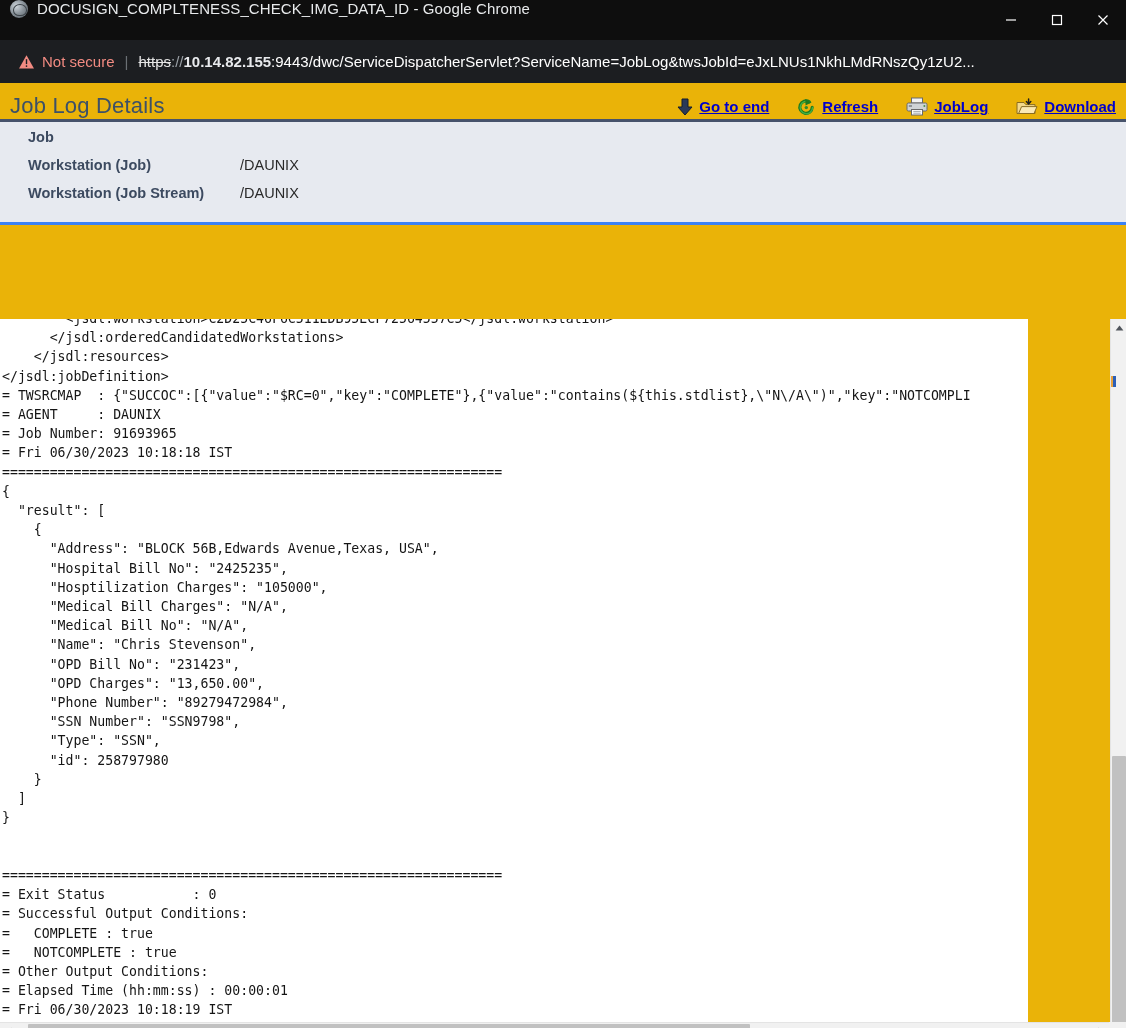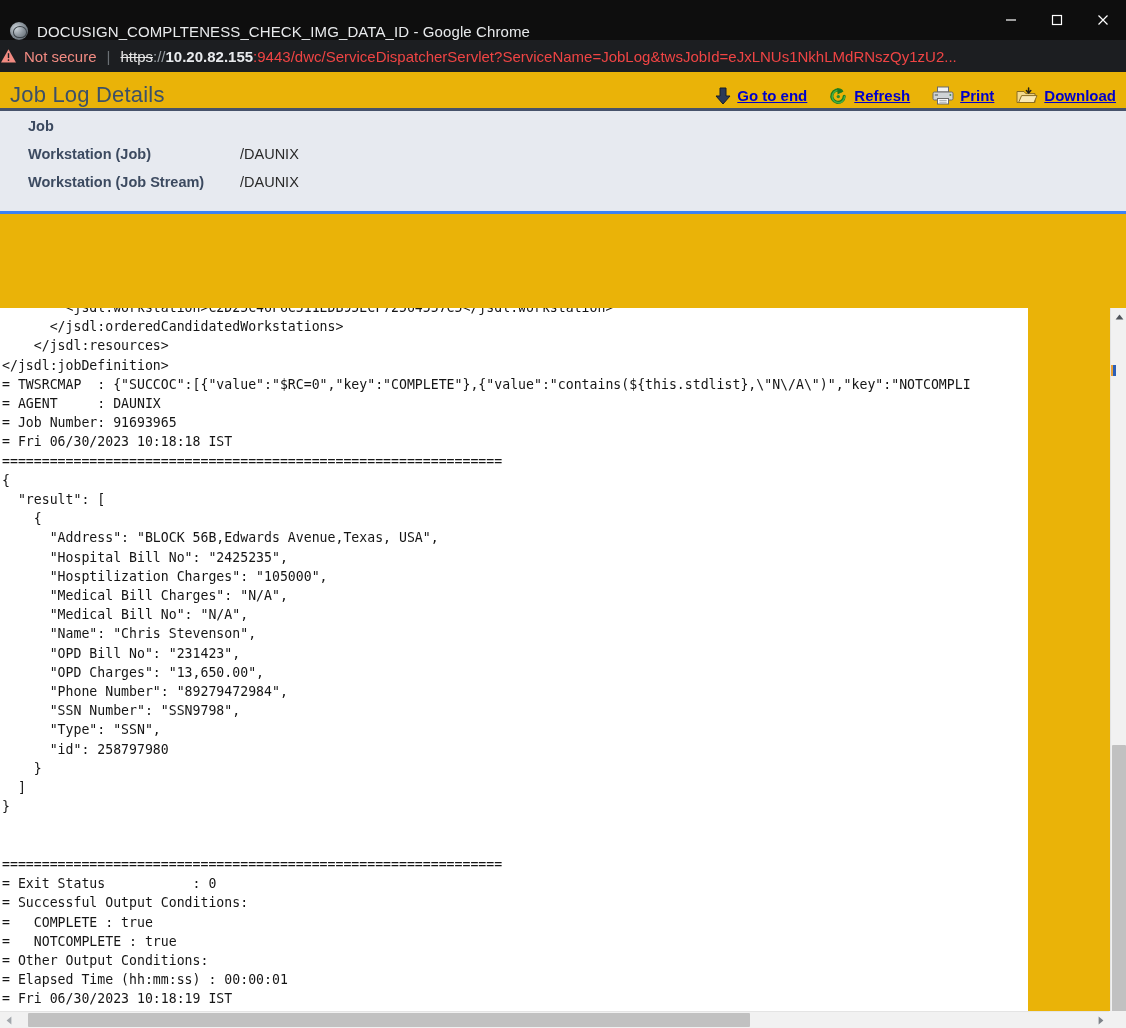--- a/index.html
+++ b/index.html
@@ -8,21 +8,21 @@
     overflow: hidden;
     font-family: "Liberation Sans", sans-serif;
     background: #ffffff;
   }
 
   
   .titlebar {
     height: 40px;
     background: #0e0e0e;
     display: flex;
-    align-items: flex-end;
+    align-items: flex-start;
     position: relative;
   }
   .tb-appicon {
     width: 18px; height: 18px;
     margin-left: 10px; margin-right: 9px;
     border-radius: 50%;
     background: radial-gradient(circle at 35% 35%, #cfd6dc 0%, #8b949b 45%, #4d555c 100%);
     position: relative;
     flex: none;
   }
@@ -45,25 +45,25 @@
     height: 40px; display: flex;
   }
   .tb-btn {
     width: 46px; height: 40px;
     display: flex; align-items: center; justify-content: center;
   }
   .tb-btn svg { display: block; }
 
   
   .addrbar {
-    height: 32px;
+    height: 43px;
     background: #1c1e21;
     display: flex;
     align-items: center;
-    padding: 0 0 0 0;
+    padding: 0 0 0 18px;
     overflow: hidden;
   }
   .warn-icon { flex: none; margin-right: 7px; display: block; }
   .notsecure {
     color: #f28b82;
     font-size: 15px;
     white-space: nowrap;
     flex: none;
   }
   .addr-sep {
@@ -74,38 +74,38 @@
   }
   .url {
     font-size: 15px;
     white-space: nowrap;
     overflow: hidden;
     color: #9aa0a6;
   }
   .url .scheme { color: #e5e5e5; text-decoration: line-through; }
   .url .colonslash { color: #9aa0a6; }
   .url .host { color: #e8eaed; font-weight: bold; }
-  .url .rest { color: #ef4444; }
+  .url .rest { color: #ffffff; }
 
   
   .page { position: relative; width: 1126px; height: 956px; background: #eab308; }
 
   .page-head {
     display: flex; align-items: flex-end; justify-content: space-between;
     padding: 8px 10px 0 10px;
     height: 36px;
   }
   .page-title {
     font-size: 22px;
     color: #3c5068;
     font-weight: normal;
     line-height: 26px;
     letter-spacing: .2px;
   }
-  .actions { display: flex; align-items: center; gap: 6px; padding-bottom: 3px; }
+  .actions { display: flex; align-items: center; gap: 12px; padding-bottom: 3px; }
   .action {
     display: flex; align-items: center;
     margin-left: 16px;
     text-decoration: none;
   }
   .action:first-child { margin-left: 0; }
   .action .ico { margin-right: 6px; display: block; flex: none; }
   .action .lbl {
     color: #0000cc;
     font-size: 15px;
@@ -251,21 +251,21 @@
 </div>
 
 <div class="addrbar">
   <svg class="warn-icon" width="17" height="16" viewBox="0 0 17 16">
     <path d="M8.5 1.3 L16 14.4 L1 14.4 Z" fill="#f28b82"></path>
     <path d="M8.5 5.2 L8.5 10.1" stroke="#1c1e21" stroke-width="1.4"></path>
     <circle cx="8.5" cy="12.1" r="0.85" fill="#1c1e21"></circle>
   </svg>
   <span class="notsecure">Not secure</span>
   <span class="addr-sep">|</span>
-  <span class="url"><span class="scheme">https</span><span class="colonslash">://</span><span class="host">10.20.82.155</span><span class="rest">:9443/dwc/ServiceDispatcherServlet?ServiceName=JobLog&amp;twsJobId=eJxLNUs1NkhLMdRNszQy1zU2...</span></span>
+  <span class="url"><span class="scheme">https</span><span class="colonslash">://</span><span class="host">10.14.82.155</span><span class="rest">:9443/dwc/ServiceDispatcherServlet?ServiceName=JobLog&amp;twsJobId=eJxLNUs1NkhLMdRNszQy1zU2...</span></span>
 </div>
 
 <div class="page">
 
   <div class="page-head">
     <div class="page-title">Job Log Details</div>
 
     <div class="actions">
 
       <a class="action" href="#">
@@ -287,21 +287,21 @@
 
       <a class="action" href="#">
         <svg class="ico" width="22" height="19" viewBox="0 0 22 19">
           <rect x="5.5" y="1" width="11" height="5" fill="#f2f2f2" stroke="#6a6a6a" stroke-width="1"></rect>
           <rect x="1" y="6" width="20" height="8" rx="1.5" fill="#cfd3d6" stroke="#6a6a6a" stroke-width="1"></rect>
           <rect x="2.8" y="8.2" width="3.2" height="1.6" fill="#7d8388"></rect>
           <circle cx="18.4" cy="9" r="1" fill="#4e8c4e"></circle>
           <rect x="5.5" y="12.5" width="11" height="5.5" fill="#fdfdfd" stroke="#6a6a6a" stroke-width="1"></rect>
           <path d="M7.3 14.4 H14.7 M7.3 16.2 H14.7" stroke="#9aa0a5" stroke-width="0.9"></path>
         </svg>
-        <span class="lbl">Print</span>
+        <span class="lbl">JobLog</span>
       </a>
 
       <a class="action" href="#">
         <svg class="ico" width="22" height="18" viewBox="0 0 22 18">
           <path d="M1 15.5 V4.5 H8 L9.8 6.6 H19 V15.5 Z" fill="#f3d98b" stroke="#8a6d21" stroke-width="1"></path>
           <path d="M2.6 15.5 L5.6 8.6 H21 L18 15.5 Z" fill="#fae9b4" stroke="#8a6d21" stroke-width="1"></path>
           <path d="M12.6 1 L12.6 5.6 M10.4 3.6 L12.6 5.9 L14.8 3.6" fill="none" stroke="#1e1e1e" stroke-width="1.5" stroke-linecap="round" stroke-linejoin="round"></path>
         </svg>
         <span class="lbl">Download</span>
       </a>

